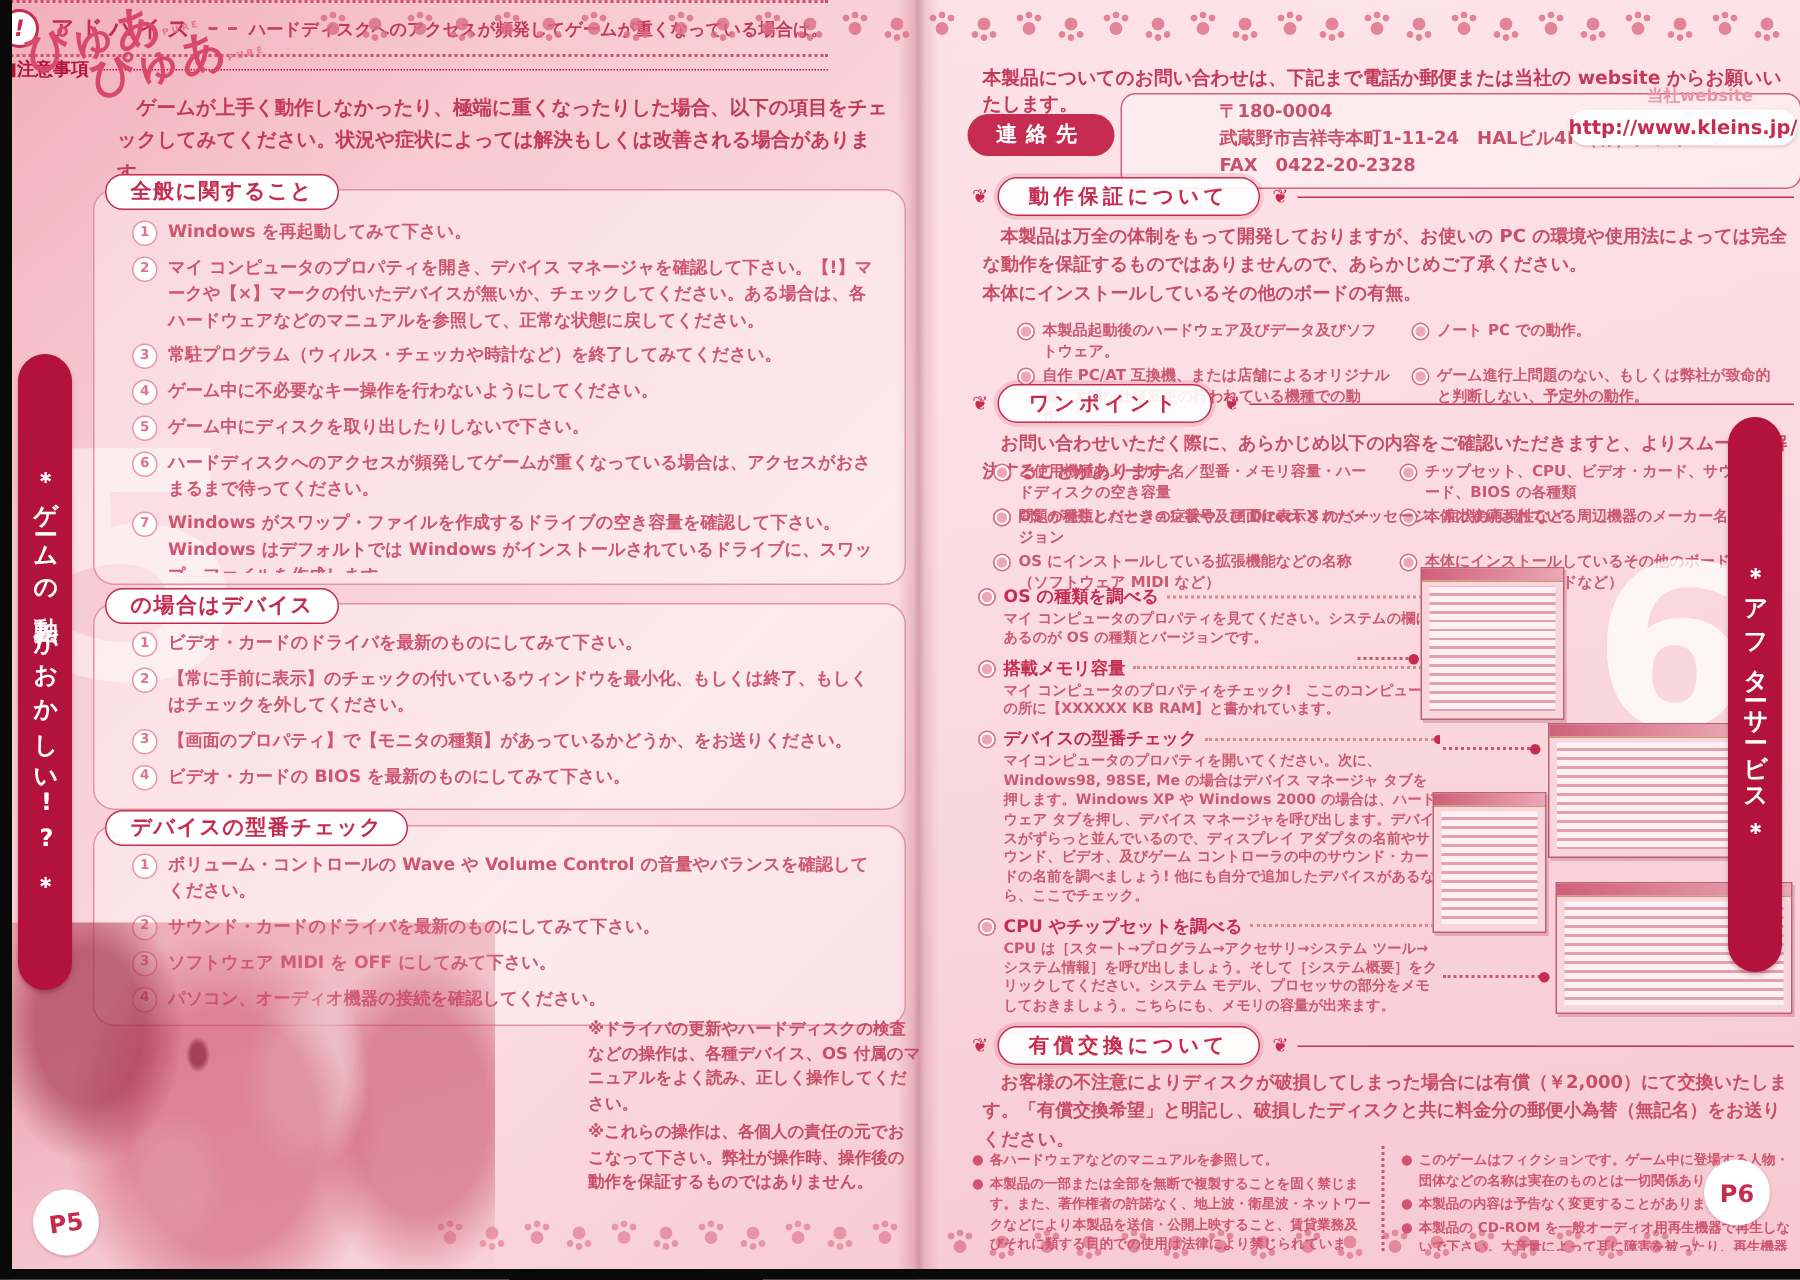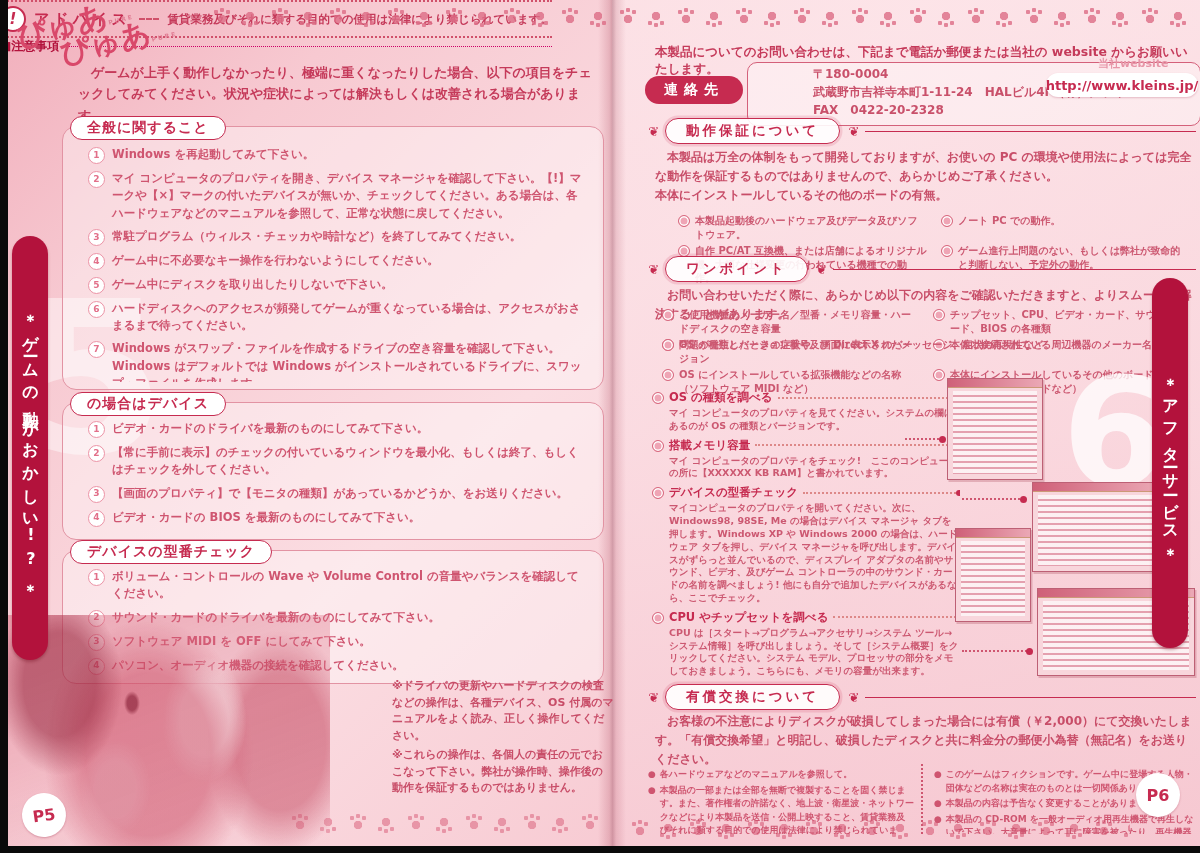--- a/index.html
+++ b/index.html
@@ -286,21 +286,21 @@
     </div>
   <div class="abs bul" style="left:662px;top:338px;width:520px;font-size:10px;font-weight:bold;color:#cc5871;display:flex;">
     <span class="ring"></span>
     <span>問題が発生したときの症状や、画面に表示されたメッセージ、症状の再現性など</span>
   </div>
 
   <div class="advhead">
     <span class="bang">!</span>
     <span class="advtitle">アドバイス</span>
     <span class="advdash"></span>
-    <span class="advlead">賃貸業務及びそれに類する目的での使用は法律により禁じられています。</span>
+    <span class="advlead">ハードディスクへのアクセスが頻発してゲームが重くなっている場合は。</span>
   </div>
   <div class="abs advlist">
       <div class="advitem">
       <div class="t">
         <span class="ring"></span>
         <span>OS の種類を調べる</span>
         <span class="leader"></span>
       </div>
       <div class="b">マイ コンピュータのプロパティを見てください。システムの欄にあるのが OS の種類とバージョンです。</div>
     </div>

